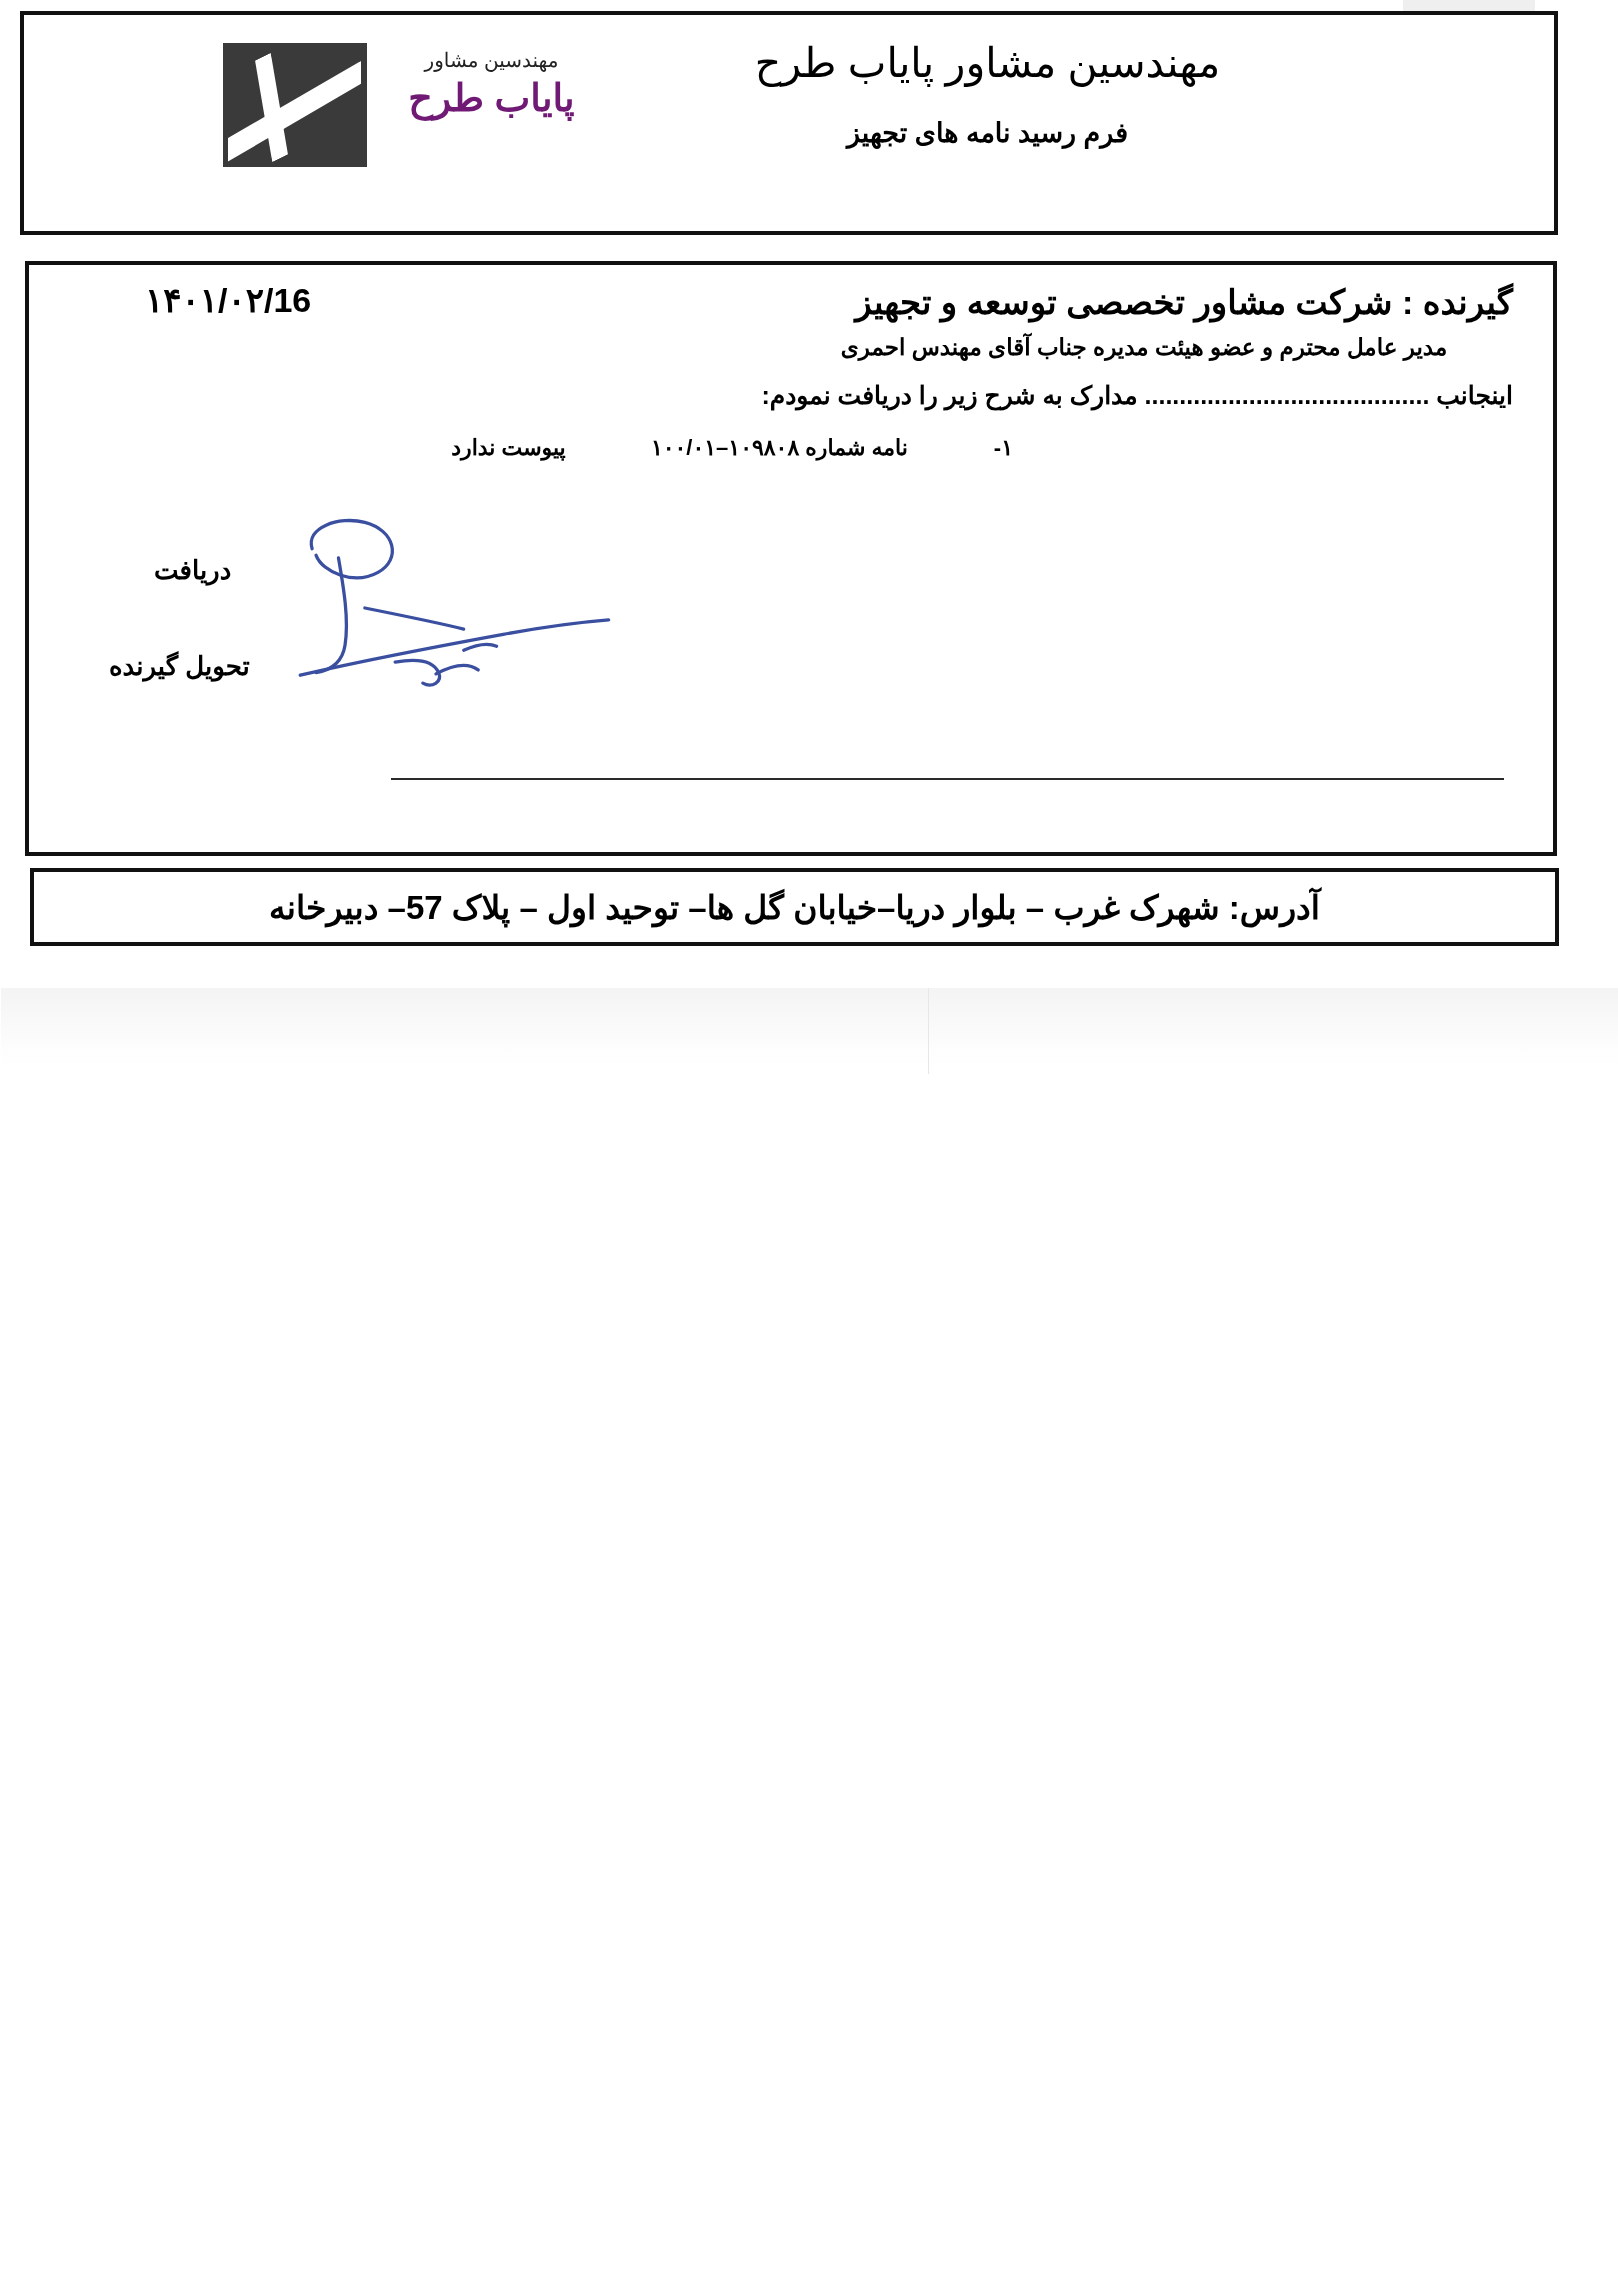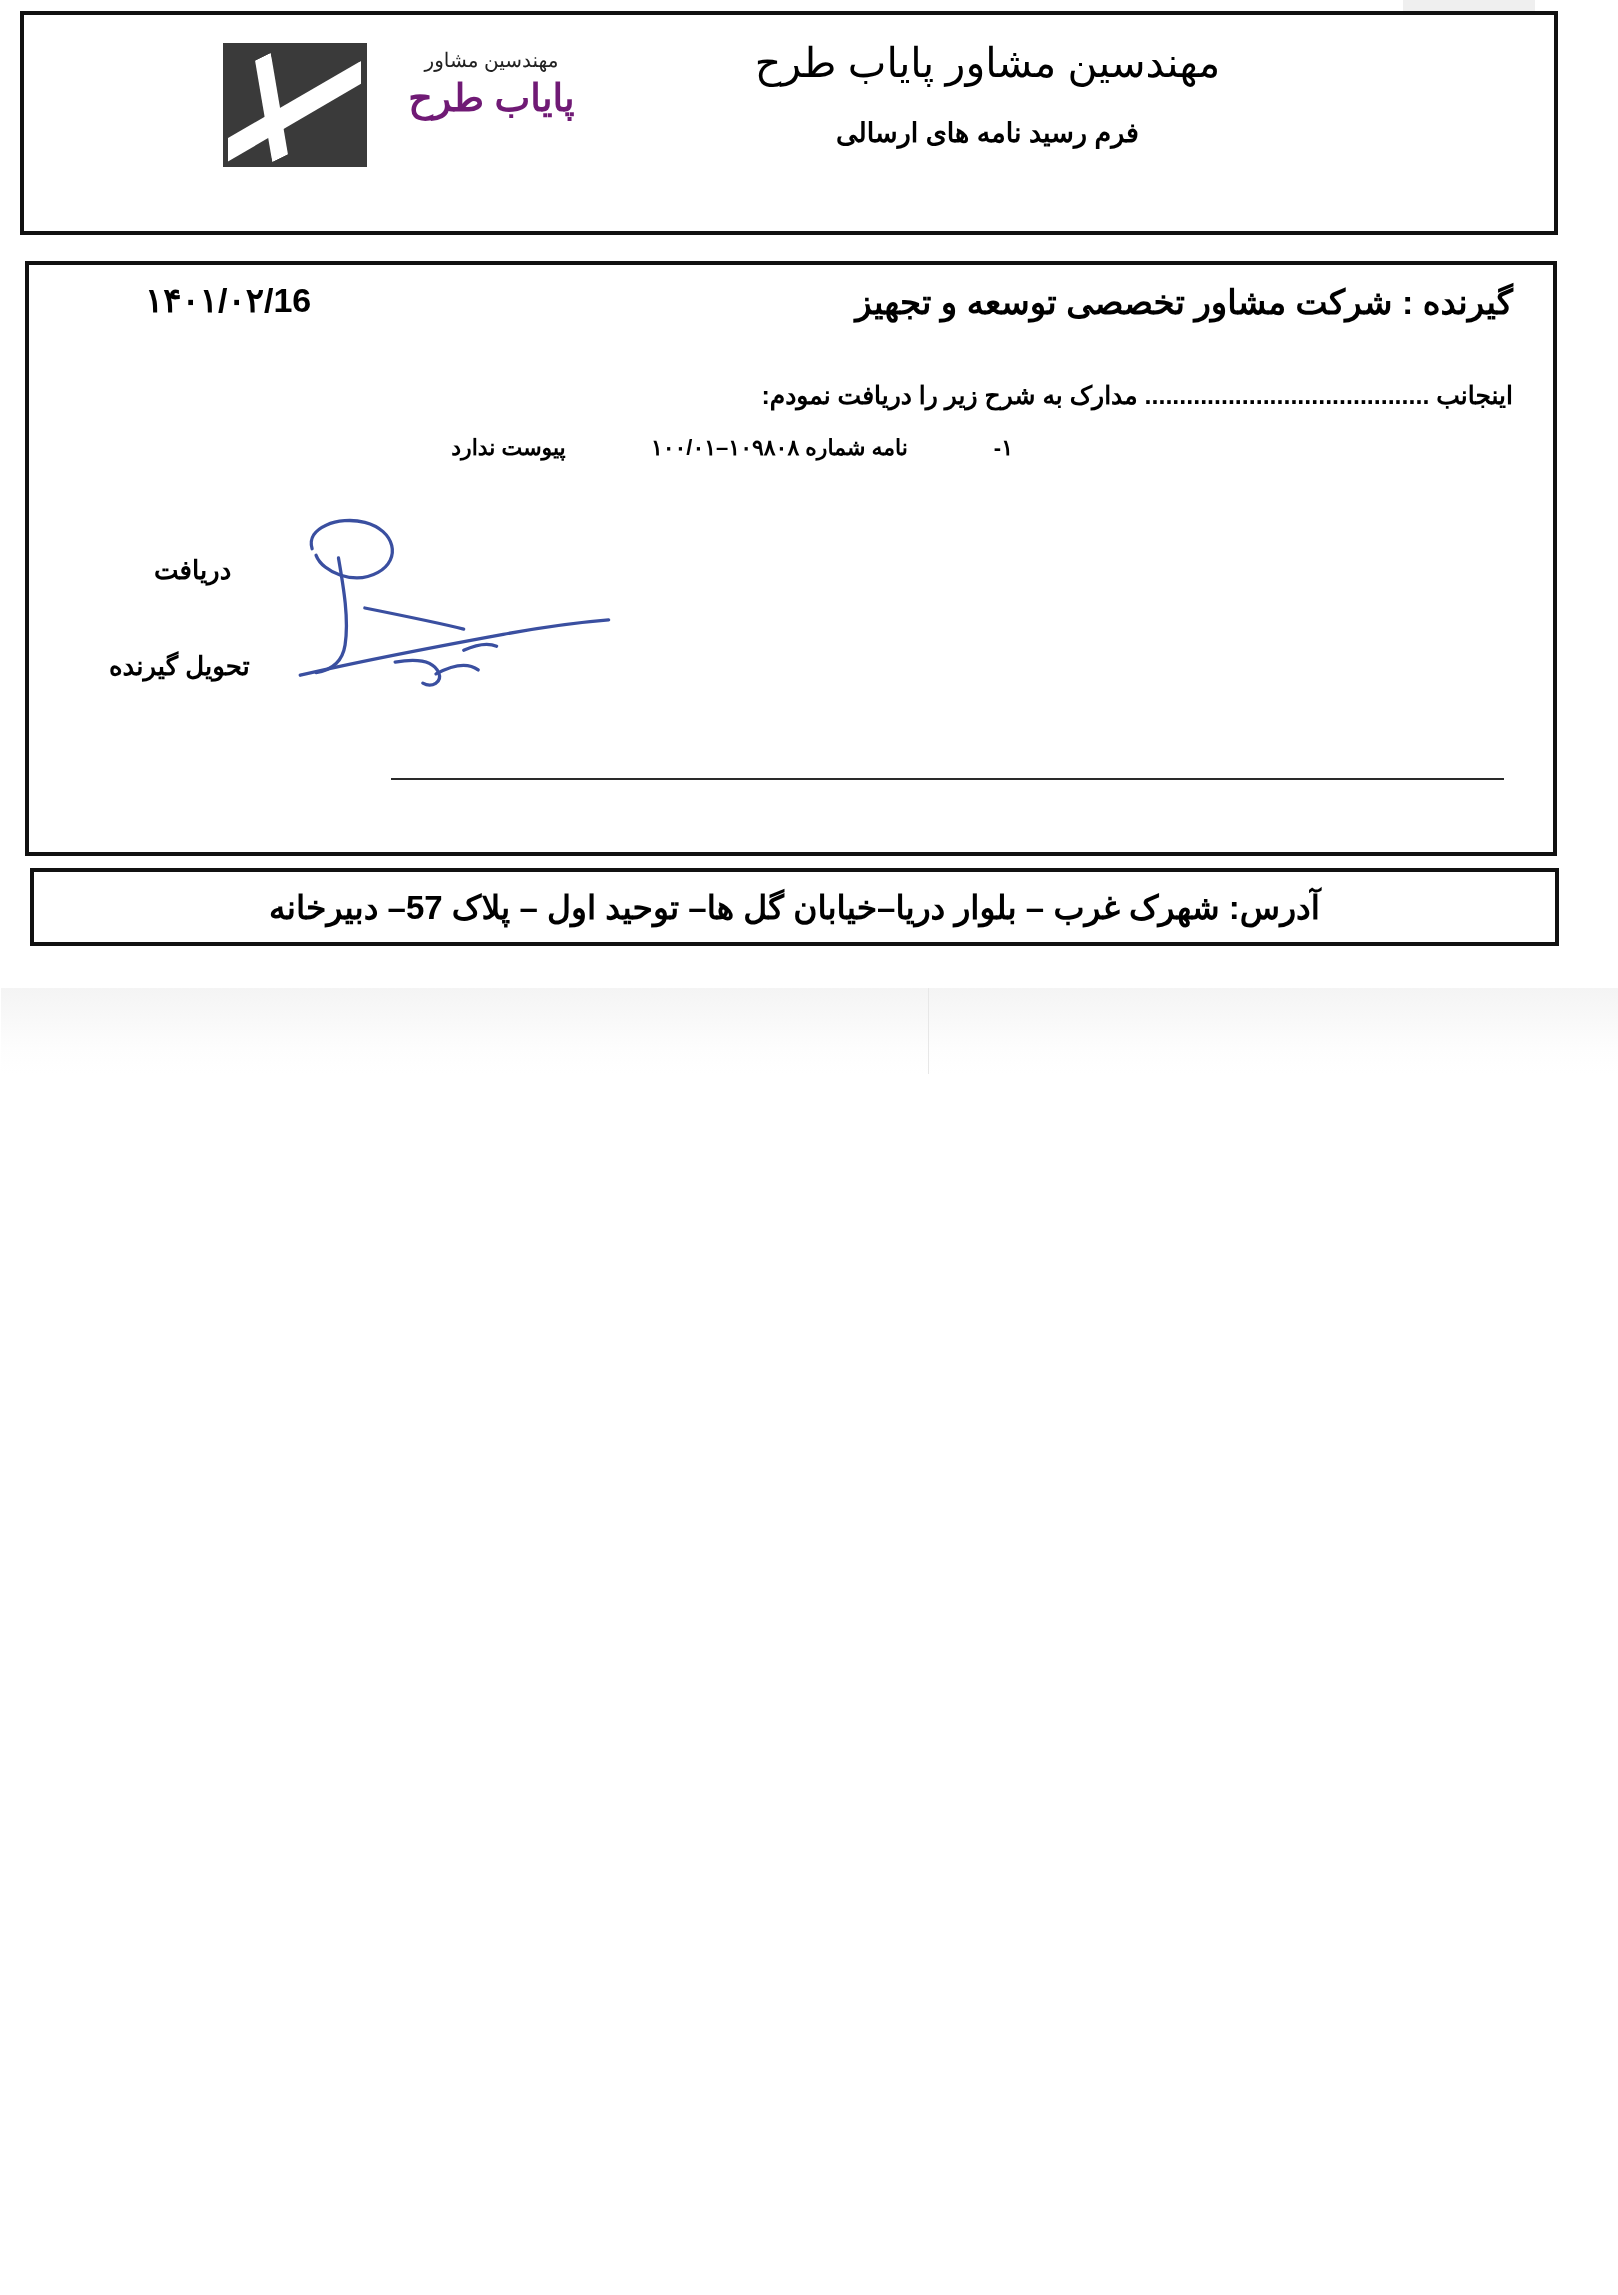--- a/index.html
+++ b/index.html
@@ -281,38 +281,39 @@
 <div class="page">
 
   <div class="scan-shadow-top"></div>
   <div class="scan-shadow-bottom"></div>
   <div class="scan-vline"></div>
 
   <div class="header-box">
     <div class="header-inner">
       <div class="header-titles">
         <div class="company-name">مهندسین مشاور پایاب طرح</div>
-        <div class="form-title">فرم رسید نامه های ارسالی</div>
+        <div class="form-title">فرم رسید نامه های تجهیز</div>
       </div>
 
       <div class="logo-wrap">
         <div class="logo-mark"></div>
         <div class="logo-text">
           <div class="logo-text-small">مهندسین مشاور</div>
           <div class="logo-text-big">پایاب طرح</div>
         </div>
       </div>
     </div>
   </div>
 
   <div class="body-box">
 
     <div class="date-stamp">۱۴۰۱/۰۲/16</div>
 
     <div class="recipient-line">گیرنده : شرکت مشاور تخصصی توسعه و تجهیز</div>
+    <div class="recipient-sub">مدیر عامل محترم و عضو هیئت مدیره جناب آقای مهندس احمری</div>
     <div class="declaration">اینجانب ......................................... مدارک به شرح زیر را دریافت نمودم:</div>
 
     <div class="item-row">
       <span class="item-num">۱-</span>
       <span class="item-text">نامه شماره ۱۰۹۸۰۸–۱۰۰/۰۱</span>
       <span class="item-attach">پیوست ندارد</span>
     </div>
 
     <div class="sig-label-1">دریافت</div>
     <div class="sig-label-2">تحویل گیرنده</div>

